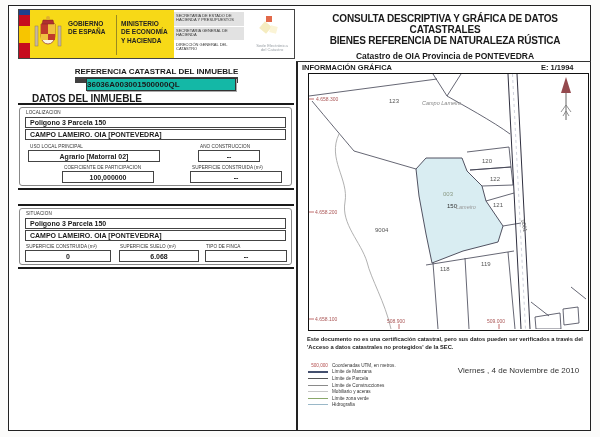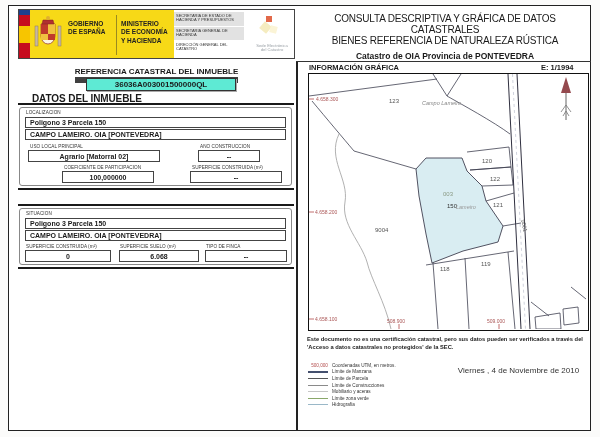--- a/index.html
+++ b/index.html
@@ -23,39 +23,39 @@
   .sec2 { top:17px; height:13px; background:#e2e2e2; }
   .sec3 { top:31px; height:13px; background:#fff; }
   .sede { flex:1; background:#fff; position:relative; }
   .sede-sq { position:absolute; left:22px; top:6px; width:6px; height:6px; background:#e2694a; }
   .sede-blob1 { position:absolute; left:17px; top:13px; width:9px; height:9px; background:#f5ecc0; transform:rotate(40deg); }
   .sede-blob2 { position:absolute; left:26px; top:16px; width:7px; height:7px; background:#fbf4d6; transform:rotate(15deg); }
   .sede-txt { position:absolute; left:2px; top:33px; width:100px; text-align:center; font-size:8px; line-height:1.15; transform:scale(0.52); transform-origin:0 0; color:#9aa0a6; }
 
   
   .title-blk { left:299px; top:13px; width:292px; text-align:center; }
-  .t1 { font-size:10px; font-weight:normal; letter-spacing:-0.2px; }
+  .t1 { font-size:10px; font-weight:bold; letter-spacing:-0.2px; }
   .muni { font-size:8.5px; font-weight:bold; margin-top:5px; }
 
   
   .vdiv { left:296px; top:61px; width:2px; height:369px; background:#222; }
   .hline-right { left:296px; top:61px; width:295px; height:1px; background:#333; }
   .rule { height:2px; background:#1a1a1a; }
 
   
   .ref-title { left:18px; top:67px; width:277px; text-align:center; font-size:8px; font-weight:bold; }
   .ref-title span { border-bottom:6px solid #404040; padding-bottom:1px; }
-  .ref-box { left:86px; top:78px; width:150px; height:13px; border:1.5px solid #333; box-shadow:1px 1px 0 #aaa; text-align:center; font-size:8px; font-weight:bold; line-height:11px; background:#5eead4; }
+  .ref-box { left:86px; top:78px; width:150px; height:13px; border:1.5px solid #333; box-shadow:1px 1px 0 #aaa; text-align:left; font-size:8px; font-weight:bold; line-height:11px; background:#14b8a6; }
   .sec-title { font-size:10px; font-weight:bold; letter-spacing:-0.1px;margin-left:14px; }
   .panel { border:1px solid #888; border-radius:3px; background:#fff; }
   .fld { position:absolute; border:1px solid #444; background:#fff; font-size:7px; font-weight:bold; line-height:10px; padding-left:4px; overflow:hidden; white-space:nowrap; }
   .fld.center { text-align:center; padding-left:0; line-height:11px; }
 
   
-  .map-title { left:309px; top:63px; font-size:7.5px; font-weight:bold; }
+  .map-title { left:302px; top:63px; font-size:7.5px; font-weight:bold; }
   .map-scale { left:541px; top:63px; font-size:7.5px; font-weight:bold; }
   .map-box { left:308px; top:73px; width:281px; height:258px; border:1.5px solid #111; background:#fff; overflow:hidden; }
 
   
   .aviso { left:307px; width:290px; font-size:8px; font-weight:bold; transform:scale(0.72); transform-origin:0 0; white-space:nowrap; color:#222; }
   .legend { left:306px; top:362px; }
   .lg-row { display:flex; align-items:center; height:6.6px; }
   .lg-mark { width:26px; display:flex; justify-content:flex-end; padding-right:4px; align-items:center; }
   .lg-line { width:20px; height:1px; }
   .lg-line.manzana { height:2px; background:#44506e; }

